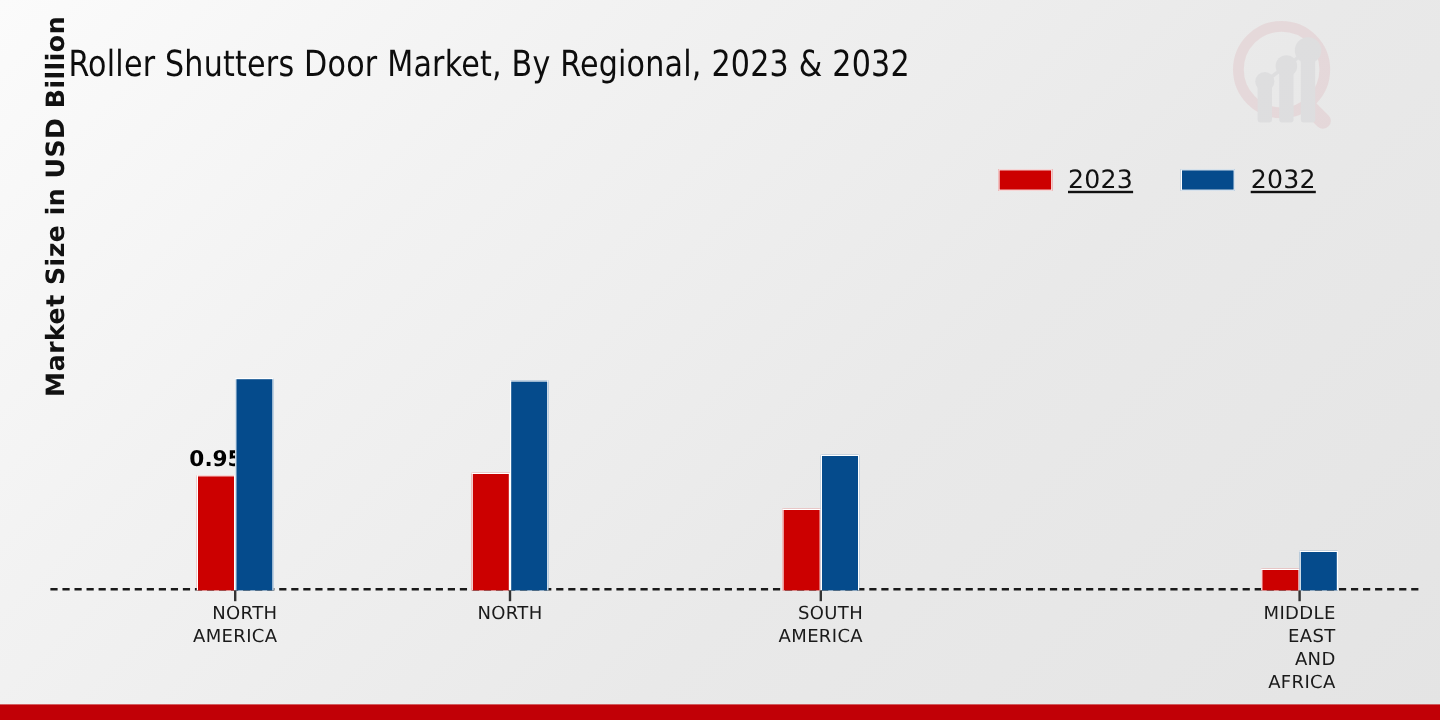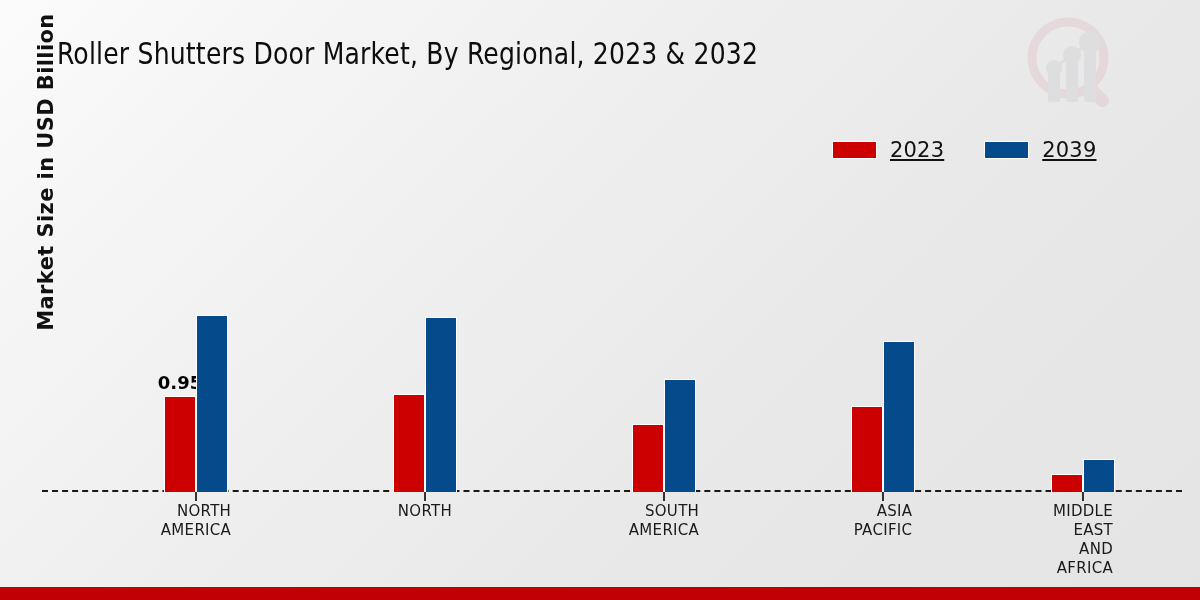--- a/index.html
+++ b/index.html
@@ -201,21 +201,21 @@
 
   <div id="y-axis-title">Market Size in USD Billion</div>
 
   <div id="legend">
     <div class="legend-item">
       <span class="legend-swatch" style="background:#cc0000"></span>
       <span class="legend-label">2023</span>
     </div>
     <div class="legend-item">
       <span class="legend-swatch" style="background:#054b8c"></span>
-      <span class="legend-label">2039</span>
+      <span class="legend-label">2032</span>
     </div>
   </div>
 
   <div id="plot">
     <div id="baseline"></div>
 
     <div class="group" style="left:60px">
       <div class="bars">
         <div class="bar s2023" style="height:96px">
           <span class="bar-label">0.95</span>
@@ -229,39 +229,30 @@
 
     <div class="group" style="left:289px">
       <div class="bars">
         <div class="bar s2023" style="height:98px"></div>
         <div class="bar s2032" style="height:175px"></div>
       </div>
       <div class="tick"></div>
       <div class="cat-label">NORTH</div>
     </div>
 
-    <div class="group" style="left:528px">
+    <div class="group" style="left:548px">
       <div class="bars">
         <div class="bar s2023" style="height:68px"></div>
         <div class="bar s2032" style="height:113px"></div>
       </div>
       <div class="tick"></div>
       <div class="cat-label">SOUTH
 AMERICA</div>
     </div>
 
-    <div class="group" style="left:747px">
-      <div class="bars">
-        <div class="bar s2023" style="height:86px"></div>
-        <div class="bar s2032" style="height:151px"></div>
-      </div>
-      <div class="tick"></div>
-      <div class="cat-label">ASIA
-PACIFIC</div>
-    </div>
 
     <div class="group" style="left:947px">
       <div class="bars">
         <div class="bar s2023" style="height:18px"></div>
         <div class="bar s2032" style="height:33px"></div>
       </div>
       <div class="tick"></div>
       <div class="cat-label">MIDDLE
 EAST
 AND

